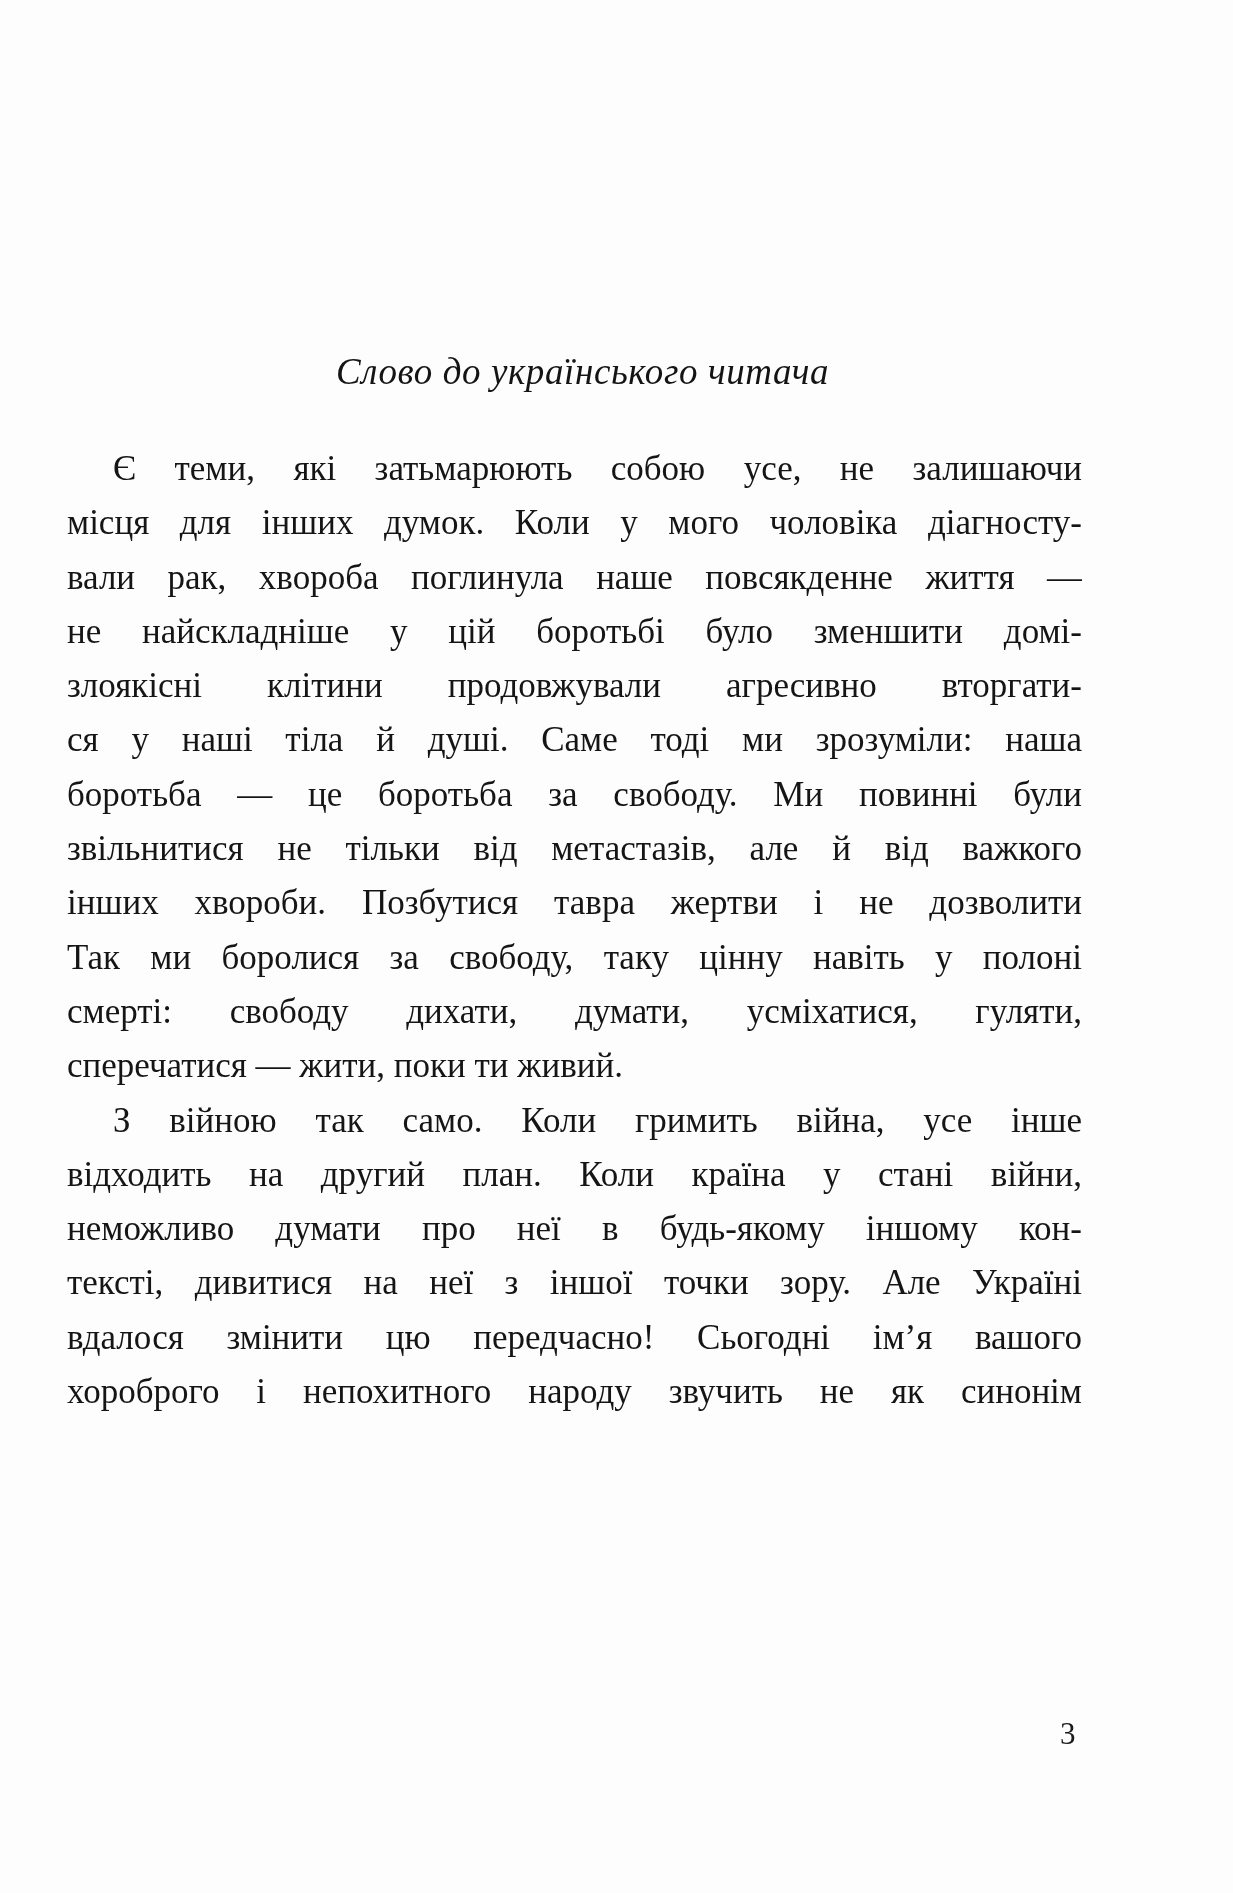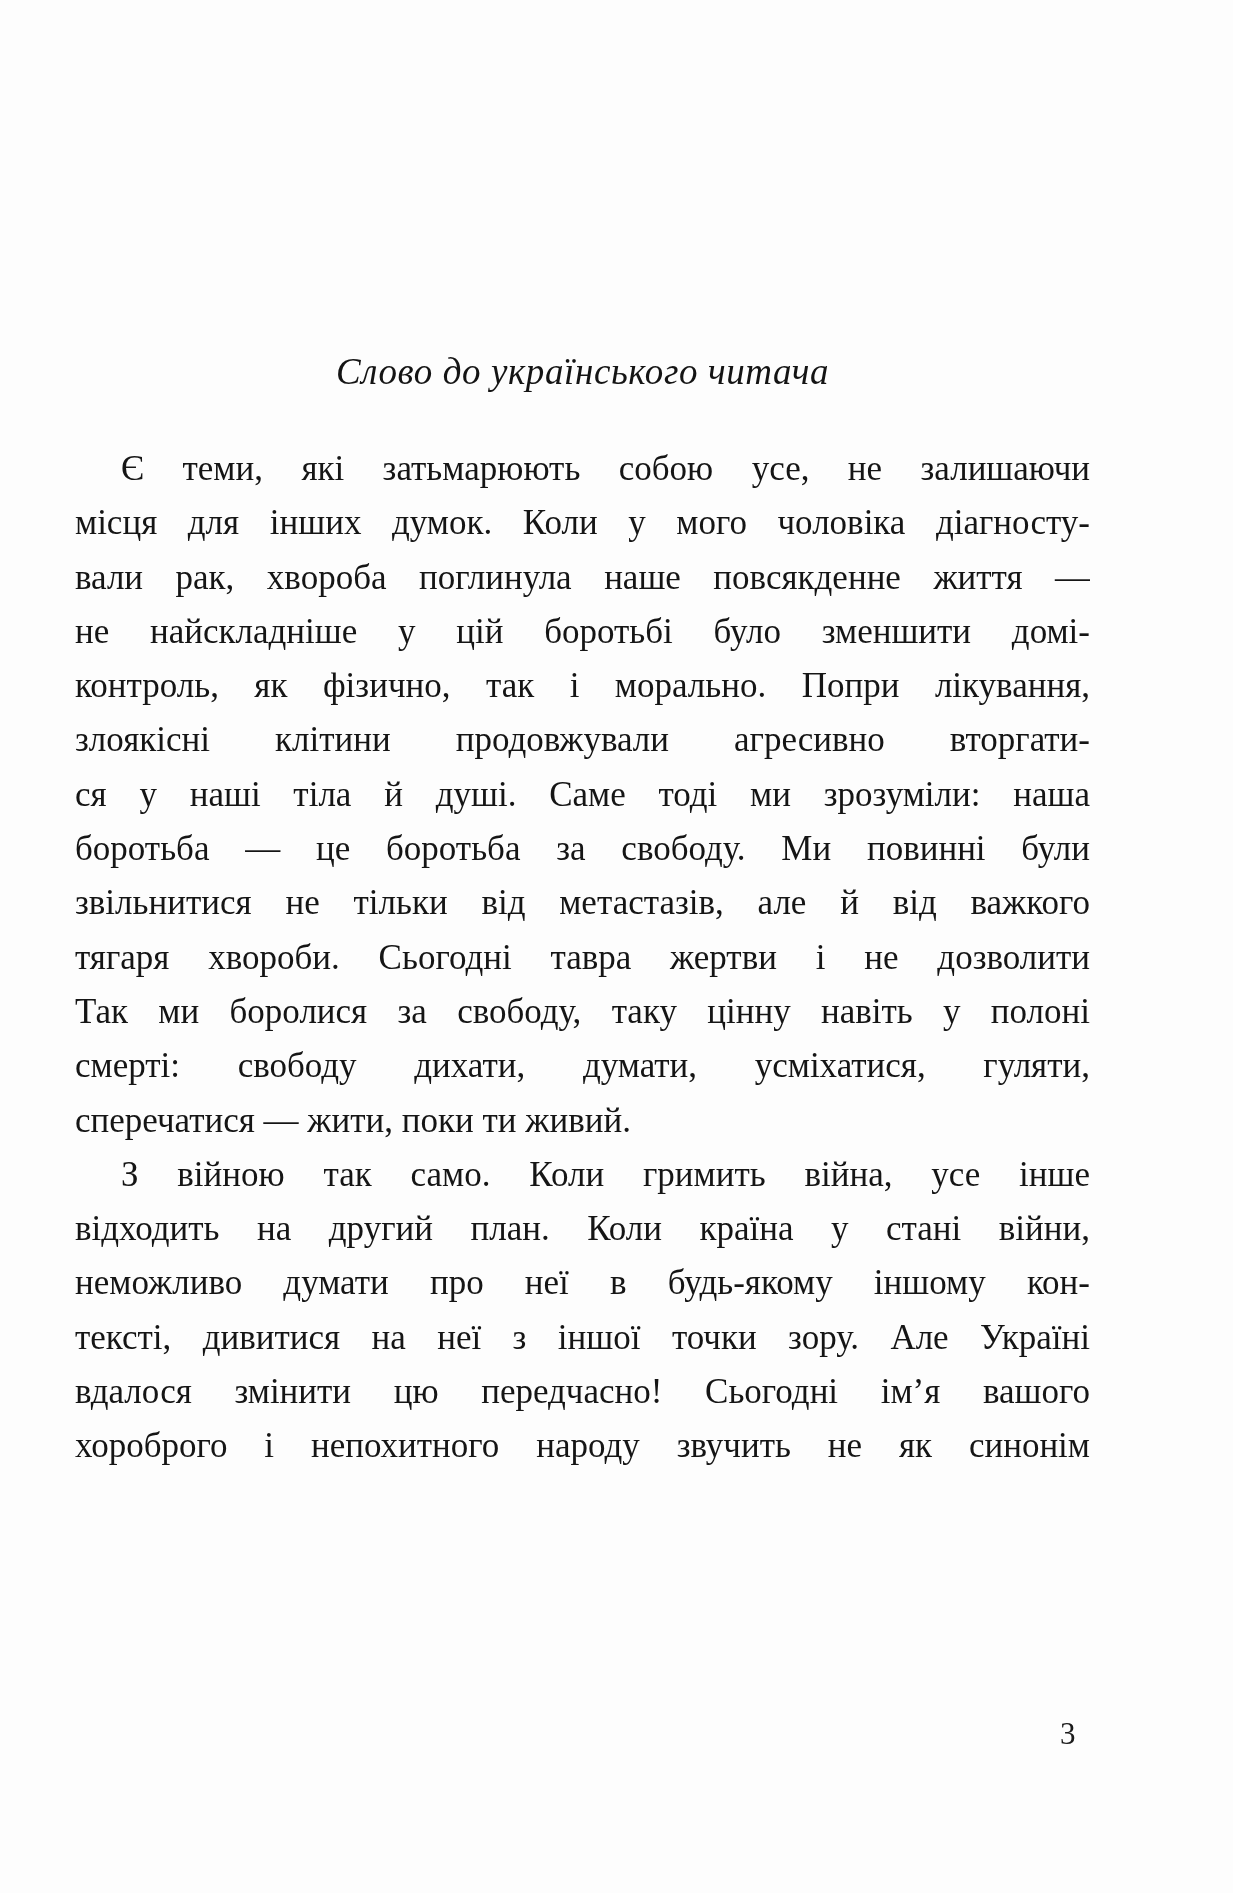--- a/index.html
+++ b/index.html
@@ -29,21 +29,21 @@
     text-align: center;
     font-size: 37px;
     font-weight: normal;
     font-style: italic;
     letter-spacing: 0.6px;
     color: #141414;
   }
   .body-text {
     position: absolute;
     top: 442px;
-    left: 75px;
+    left: 67px;
     width: 1015px;
   }
   .line {
     font-size: 35px;
     line-height: 54.3px;
     height: 54.3px;
     overflow: hidden;
     text-align: justify;
     text-align-last: justify;
     color: #151515;
@@ -67,26 +67,25 @@
 
 <div class="page">
   <h1 class="title">Слово до українського читача</h1>
 
   <div class="body-text">
       <div>
         <div class="line indent">Є теми, які затьмарюють собою усе, не залишаючи</div>
         <div class="line">місця для інших думок. Коли у мого чоловіка діагносту-</div>
         <div class="line">вали рак, хвороба поглинула наше повсякденне життя —</div>
         <div class="line">не найскладніше у цій боротьбі було зменшити домі-</div>
-        <div class="line">контроль, як фізично, так і морально. Попри лікування,</div>
         <div class="line">злоякісні клітини продовжували агресивно вторгати-</div>
         <div class="line">ся у наші тіла й душі. Саме тоді ми зрозуміли: наша</div>
         <div class="line">боротьба — це боротьба за свободу. Ми повинні були</div>
         <div class="line">звільнитися не тільки від метастазів, але й від важкого</div>
-        <div class="line">тягаря хвороби. Сьогодні тавра жертви і не дозволити</div>
+        <div class="line">інших хвороби. Позбутися тавра жертви і не дозволити</div>
         <div class="line">Так ми боролися за свободу, таку цінну навіть у полоні</div>
         <div class="line">смерті: свободу дихати, думати, усміхатися, гуляти,</div>
         <div class="line flush">сперечатися — жити, поки ти живий.</div>
       </div>
       <div>
         <div class="line indent">З війною так само. Коли гримить війна, усе інше</div>
         <div class="line">відходить на другий план. Коли країна у стані війни,</div>
         <div class="line">неможливо думати про неї в будь-якому іншому кон-</div>
         <div class="line">тексті, дивитися на неї з іншої точки зору. Але Україні</div>
         <div class="line">вдалося змінити цю передчасно! Сьогодні ім’я вашого</div>

